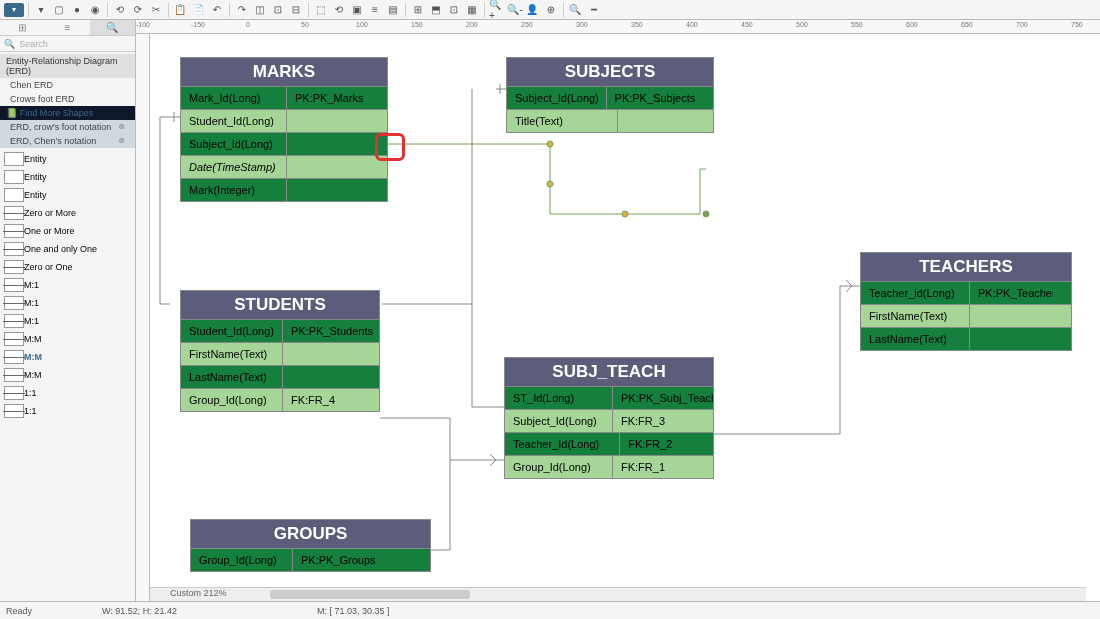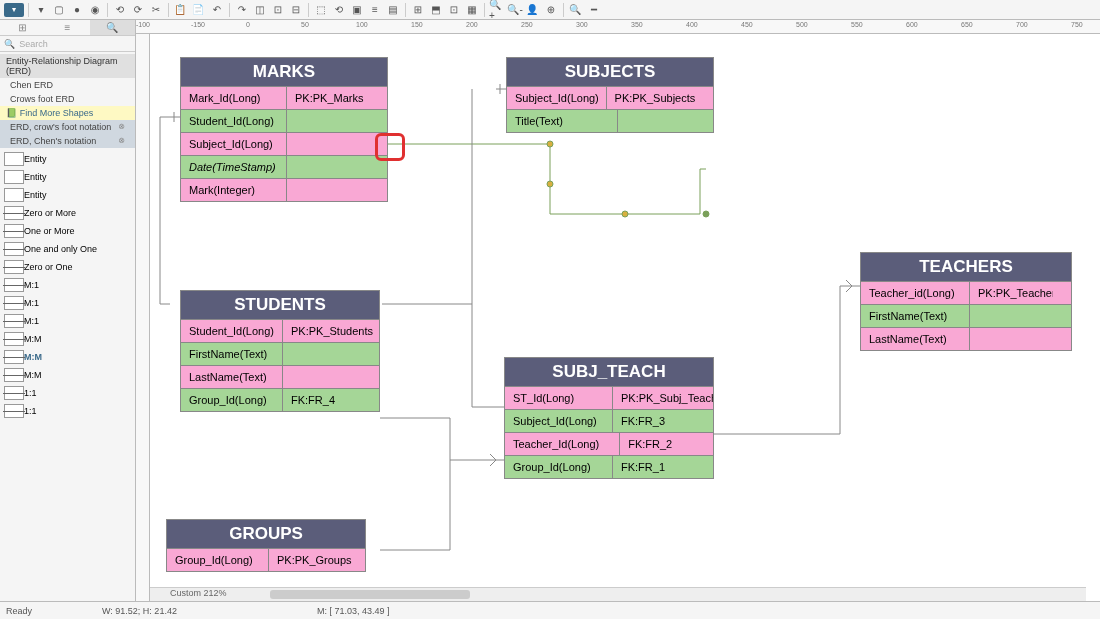--- a/index.html
+++ b/index.html
@@ -12,34 +12,34 @@
 .ruler-h span{position:absolute;top:1px}
 .ruler-v{width:14px;background:#f8f8f8;border-right:1px solid #bbb;position:absolute;left:136px;top:34px;bottom:18px}
 .sidebar{width:136px;background:#f5f5f5;border-right:1px solid #bbb;position:absolute;left:0;top:20px;bottom:18px;overflow:hidden}
 .side-tabs{height:16px;display:flex;border-bottom:1px solid #ccc}
 .side-tab{flex:1;text-align:center;font-size:10px;line-height:16px;color:#888;cursor:pointer}
 .side-tab.active{background:#ddd;color:#333}
 .search-box{height:16px;border-bottom:1px solid #ccc;display:flex;align-items:center;padding:0 4px;color:#aaa;font-size:9px;gap:4px}
 .tree{padding:2px 0;font-size:9px;color:#444}
 .tree-hdr{background:#e0e0e0;padding:2px 6px;font-size:9px;color:#333}
 .tree-item{padding:2px 10px;cursor:pointer}
-.tree-item.link{color:#3a6a8a;background:#fef9c3;padding:2px 6px}
+.tree-item.link{color:#3a6a8a;background:#0f172a;padding:2px 6px}
 .tree-item.sel{background:#d0d8e0}
 .tree-close{float:right;color:#888;font-size:8px}
 .shape-list{font-size:9px}
 .shape-row{display:flex;align-items:center;padding:2px 4px;cursor:pointer}
 .shape-row.sel{color:#3a6a8a;font-weight:bold}
 .shape-ico{width:20px;height:14px;background:#fff;border:1px solid #999;position:relative}
 .shape-ico.rel::after{content:"";position:absolute;left:-2px;right:-2px;top:6px;height:1px;background:#666}
 .canvas{position:absolute;left:150px;top:34px;right:0;bottom:18px;background:#fff;overflow:hidden}
 .entity{position:absolute;border:1px solid #888;font-size:11px}
 .entity-hdr{background:#5b5d7a;color:#fff;text-align:center;padding:4px;font-weight:bold;font-size:17px}
 .entity-row{display:flex;border-top:1px solid #888}
 .entity-cell{padding:5px 8px;overflow:hidden;white-space:nowrap}
-.row-alt{background:#f9a8d4}
+.row-alt{background:#15803d}
 .row-norm{background:#a5d697}
 .col-sep{border-left:1px solid #888}
 .highlight-box{position:absolute;border:3px solid #e03030;border-radius:6px;width:30px;height:28px;z-index:10}
 svg.connections{position:absolute;left:0;top:0;width:100%;height:100%;pointer-events:none}
 .statusbar{position:absolute;bottom:0;left:0;right:0;height:18px;background:#f5f5f5;border-top:1px solid #bbb;display:flex;align-items:center;font-size:9px;color:#555;padding:2px 6px;gap:20px}
 .scroll-h{position:absolute;bottom:18px;left:150px;right:14px;height:14px;background:#eee;border-top:1px solid #ccc}
 .scroll-thumb{position:absolute;left:120px;width:200px;top:2px;bottom:2px;background:#ccc;border-radius:3px}
 .custom-lbl{position:absolute;left:20px;top:0;font-size:9px;color:#666}
 </style>
 </head>
@@ -294,31 +294,31 @@
       </div>
       <div class="entity-row row-alt">
         <div class="entity-cell" style="width: 107px;">Teacher_Id(Long)</div>
         <div class="entity-cell col-sep" style="width: 101px; margin-left: 15px;">FK:FR_2</div>
       </div>
       <div class="entity-row row-norm">
         <div class="entity-cell" style="width: 107px;">Group_Id(Long)</div>
         <div class="entity-cell col-sep" style="width: 101px;">FK:FR_1</div>
       </div>
     </div>
-    <div class="entity" style="left: 16px; top: 485px; width: 200px;">
+    <div class="entity" style="left: 40px; top: 485px; width: 241px;">
       <div class="entity-hdr">GROUPS</div>
       <div class="entity-row row-alt">
         <div class="entity-cell" style="width: 101px;">Group_Id(Long)</div>
         <div class="entity-cell col-sep" style="width: 97px;">PK:PK_Groups</div>
       </div>
     </div>
   </div>
 
 <div class="scroll-h">
   <span class="custom-lbl">Custom 212%</span>
   <div class="scroll-thumb"></div>
 </div>
 
 <div class="statusbar">
   <span>Ready</span>
   <span style="margin-left:50px">W: 91.52; H: 21.42</span>
-  <span style="margin-left:120px">M: [ 71.03, 43.49 ]</span>
+  <span style="margin-left:120px">M: [ 71.03, 30.35 ]</span>
 </div>
 
 </body></html>

